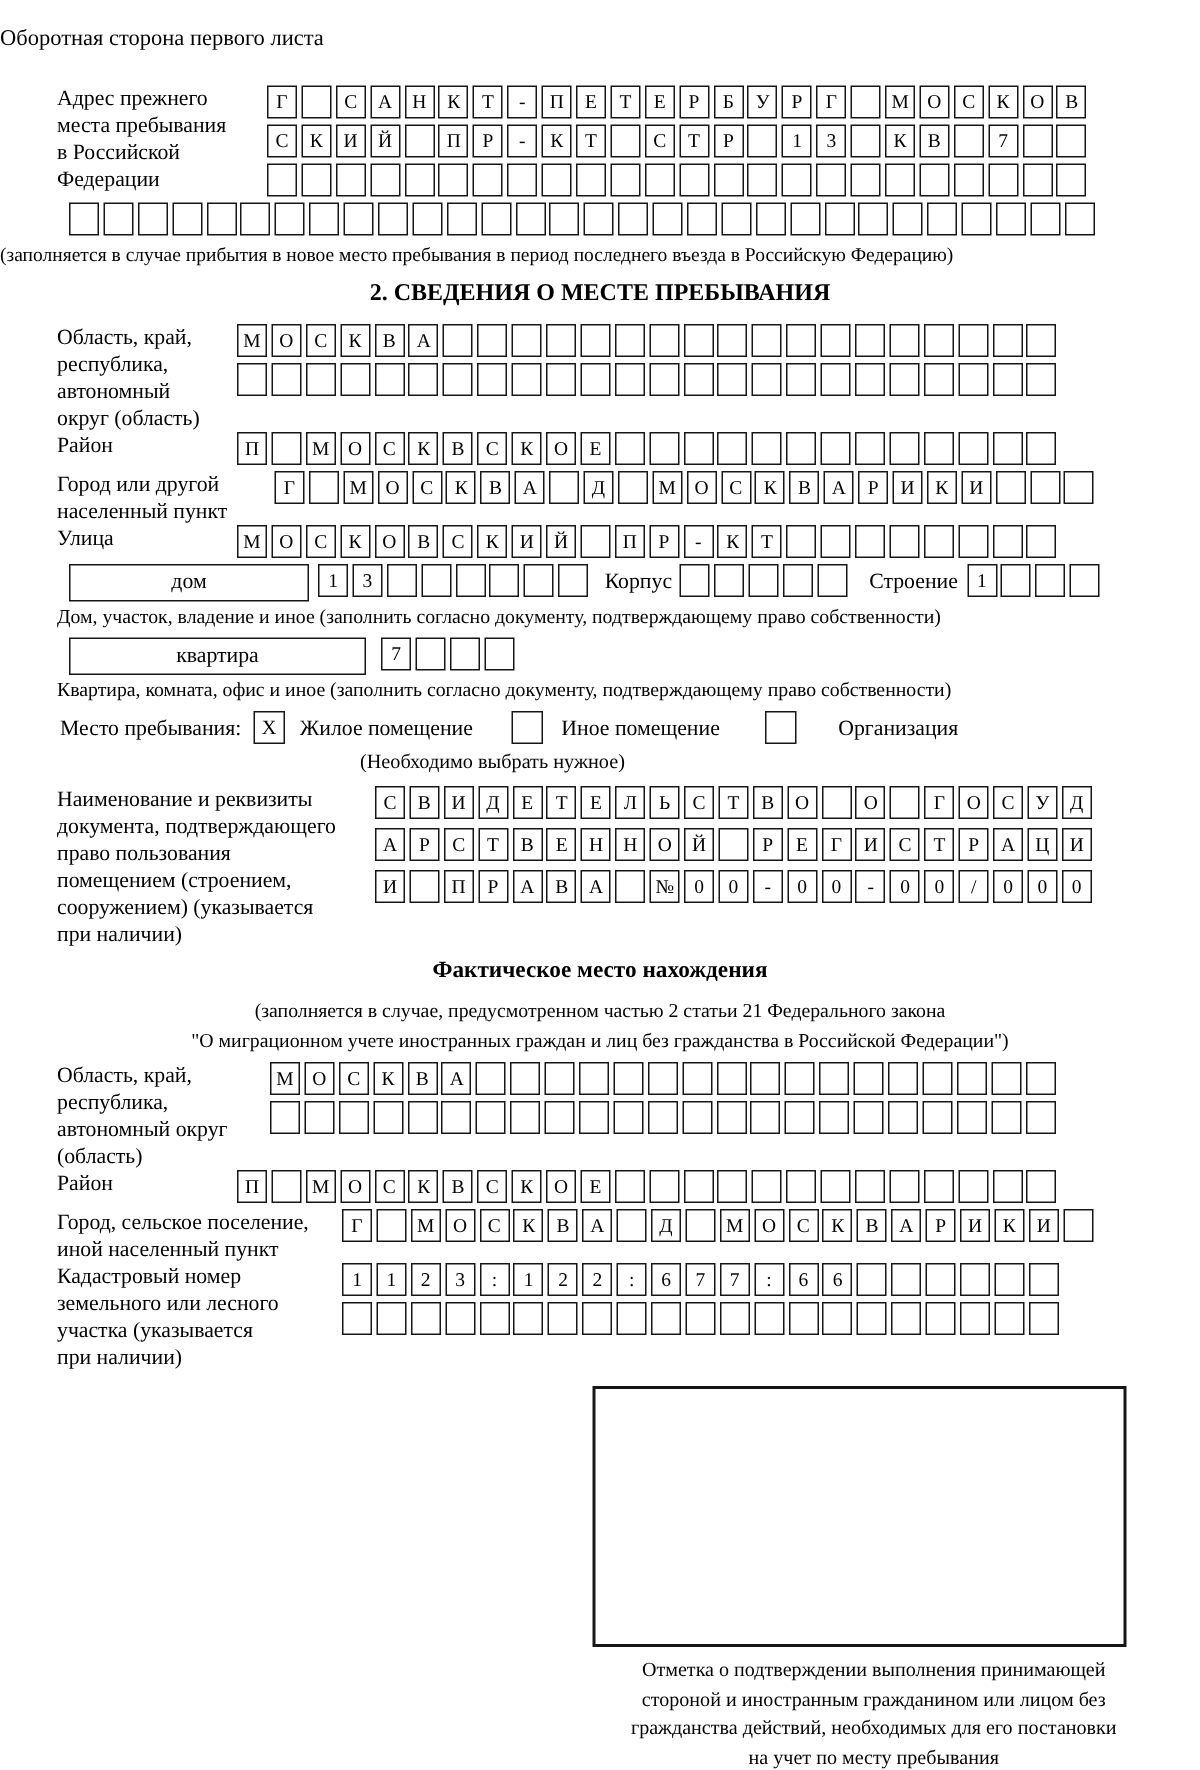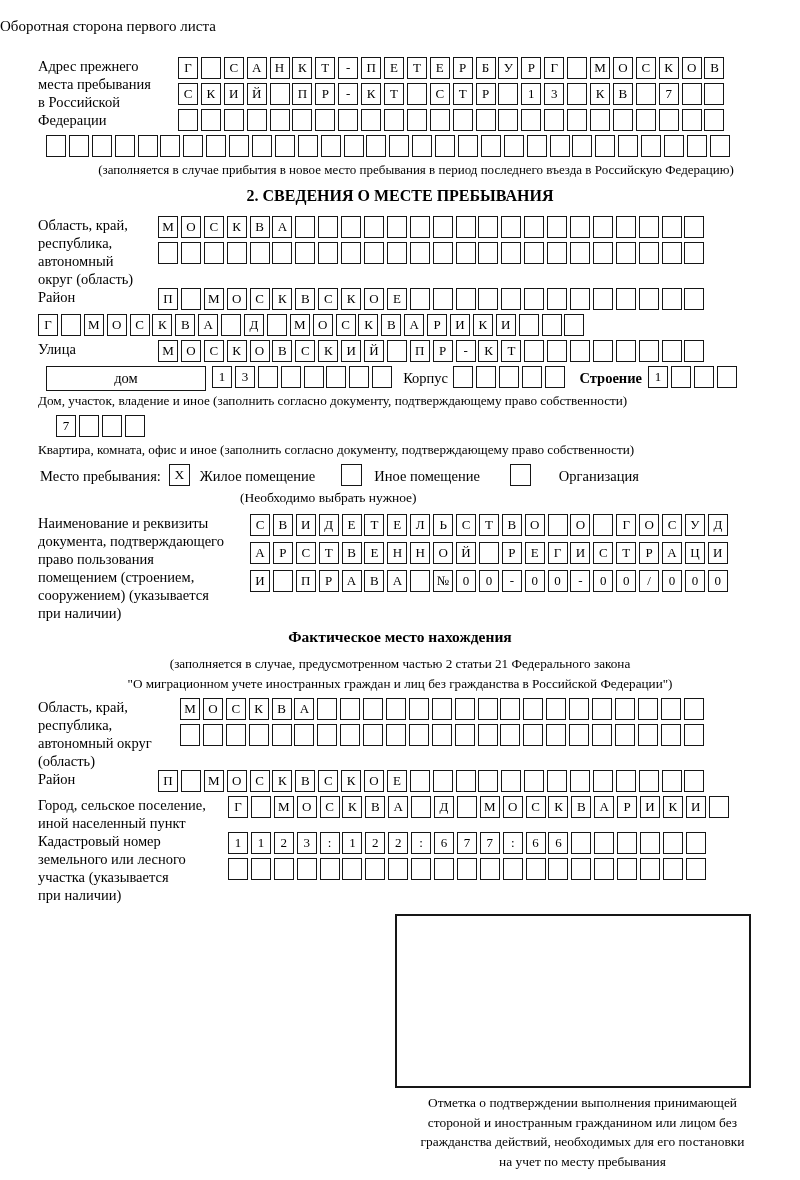--- a/index.html
+++ b/index.html
@@ -18,21 +18,21 @@
   .w212{width:212px;}
   .w142{width:142px;}
   .w190{width:190px;}
   .cells{display:flex;margin-bottom:4px;}
   .cell{
     flex:0 0 auto;width:18px;height:20px;border:1.6px solid #161616;margin-right:2.9px;
     display:flex;align-items:center;justify-content:center;
     font-size:13px;font-family:"Liberation Serif",serif;
   }
   .note{font-size:13px;line-height:17px;}
-  .center{text-align:center;padding-left:32px;}
+  .center{}
   .section-title{font-weight:bold;font-size:16px;text-align:center;margin:9px 0 11px 0;}
   .sub-title{font-weight:bold;font-size:15.5px;text-align:center;margin:6px 0 8px 0;}
   .widebox{
     flex:0 0 auto;border:1.6px solid #161616;height:23px;
     display:flex;align-items:center;justify-content:center;font-size:14.5px;
   }
   .inline-lbl{font-size:14.5px;line-height:24px;white-space:nowrap;}
   .cb{
     flex:0 0 auto;width:19px;height:20px;border:1.6px solid #161616;
     display:flex;align-items:center;justify-content:center;font-size:13.5px;
@@ -260,20 +260,22 @@
         <span class="cell"></span>
         <span class="cell"></span>
         <span class="cell"></span>
         <span class="cell"></span>
         <span class="cell"></span>
         <span class="cell"></span>
       </div>
   </div>
 
   <div class="frow pl38">
+    <div class="lbl w145">Город или другой
+населенный пункт</div>
     <div class="cells">
         <span class="cell">Г</span>
         <span class="cell"></span>
         <span class="cell">М</span>
         <span class="cell">О</span>
         <span class="cell">С</span>
         <span class="cell">К</span>
         <span class="cell">В</span>
         <span class="cell">А</span>
         <span class="cell"></span>
@@ -338,31 +340,32 @@
         <span class="cell"></span>
       </div>
     <div class="inline-lbl" style="margin:0 5px 0 8px;">Корпус</div>
     <div class="cells">
         <span class="cell"></span>
         <span class="cell"></span>
         <span class="cell"></span>
         <span class="cell"></span>
         <span class="cell"></span>
       </div>
-    <div class="inline-lbl" style="margin:0 6px 0 12px;font-weight:bold;">Строение</div>
+    <div class="inline-lbl" style="margin:0 6px 0 12px;">Строение</div>
     <div class="cells">
         <span class="cell">1</span>
         <span class="cell"></span>
         <span class="cell"></span>
         <span class="cell"></span>
       </div>
   </div>
   <div class="caption pl38">Дом, участок, владение и иное (заполнить согласно документу, подтверждающему право собственности)</div>
 
   <div class="frow pl32">
+    <div class="widebox" style="width:196px;">квартира</div>
     <div class="cells" style="margin-left:10px;">
         <span class="cell">7</span>
         <span class="cell"></span>
         <span class="cell"></span>
         <span class="cell"></span>
       </div>
   </div>
   <div class="caption pl38">Квартира, комната, офис и иное (заполнить согласно документу, подтверждающему право собственности)</div>
 
   <div class="frow pl38 mt4">

